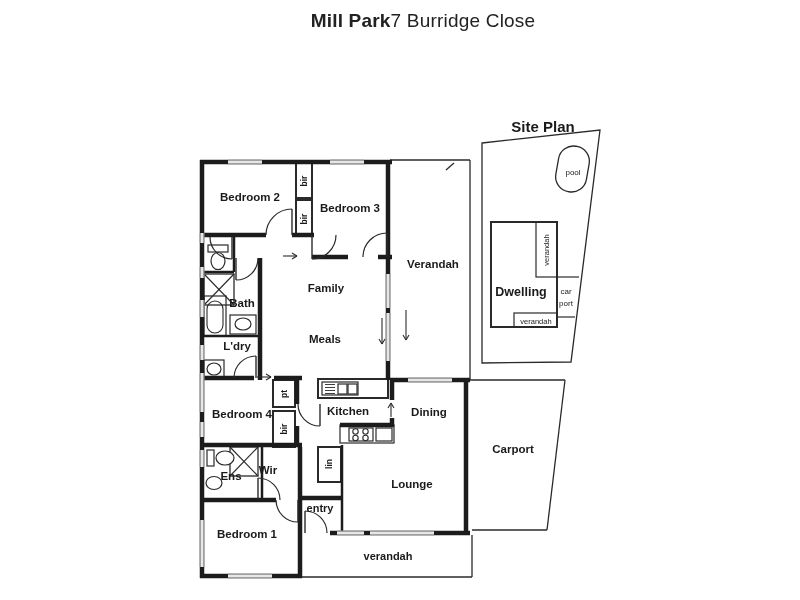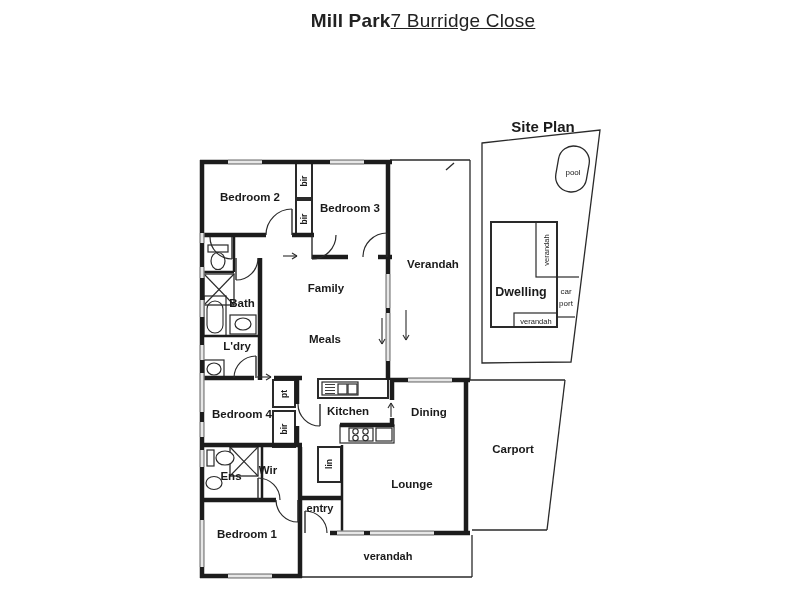--- a/index.html
+++ b/index.html
@@ -1,21 +1,21 @@
 <!DOCTYPE html>
 <html><head>
 <meta charset="utf-8">
 <style>
   html,body{margin:0;padding:0;background:#fff;}
   .page{position:relative;width:800px;height:600px;background:#fff;overflow:hidden;
         font-family:"Liberation Sans",sans-serif;}
   .title-bar{position:absolute;top:10px;left:0;width:100%;text-align:center;
              font-size:19px;color:#222;letter-spacing:.2px;}
   .title-bar .bold{font-weight:700;margin-left:46px;}
-  .title-bar .addr{margin-left:0;text-decoration:underline;}
+  .title-bar .addr{margin-left:0;}
   svg.plan{position:absolute;left:0;top:0;}
   text{font-family:"Liberation Sans",sans-serif;}
 </style>
 </head>
 <body>
 
 <div class="page">
   <div class="title-bar">
     <span class="bold">Mill Park</span><span class="addr">7 Burridge Close</span>
   </div>

